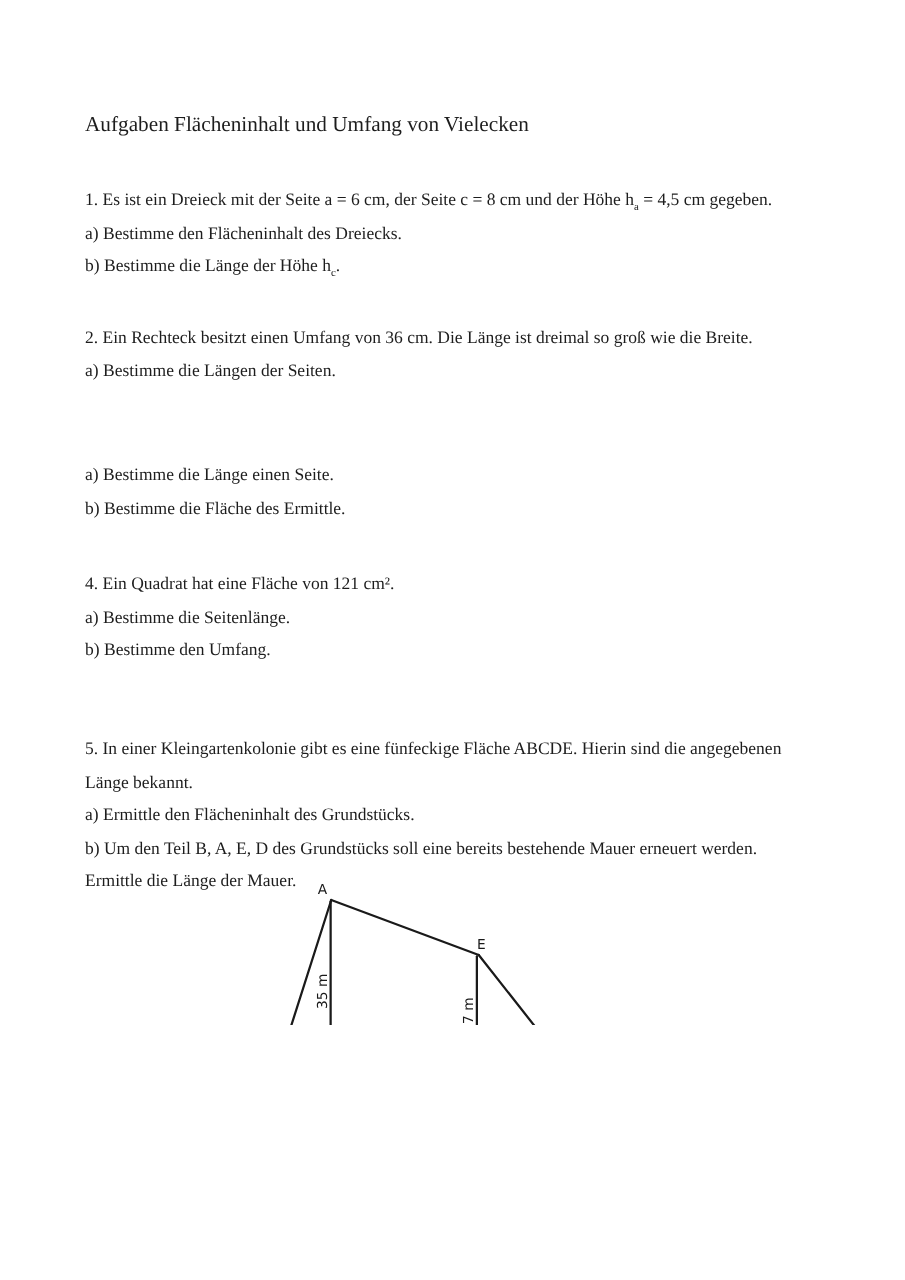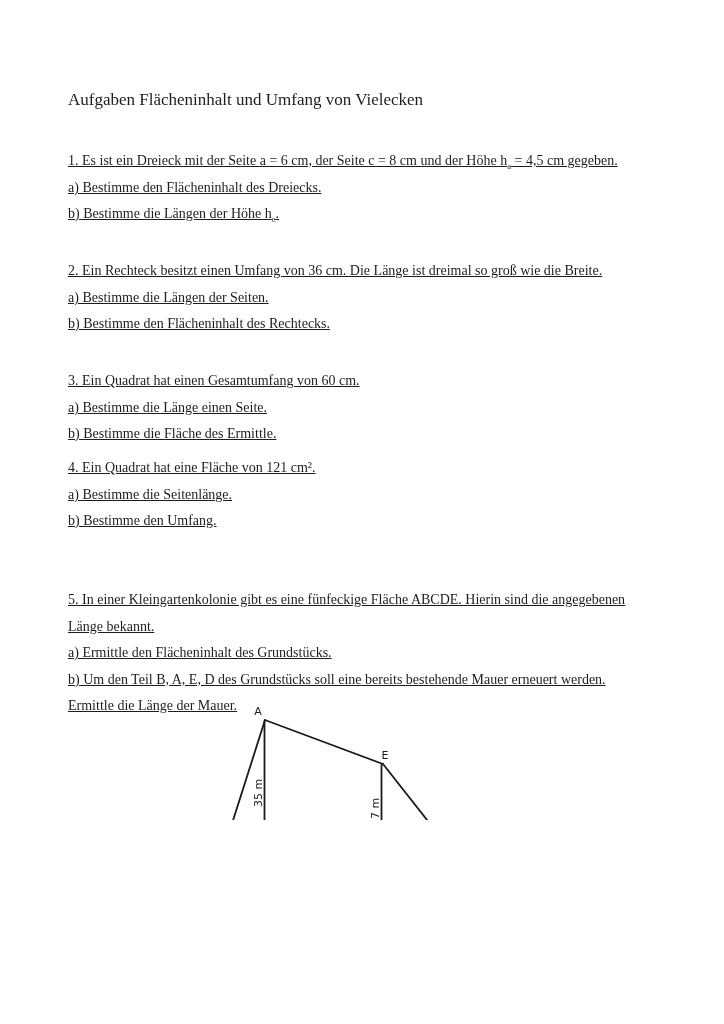--- a/index.html
+++ b/index.html
@@ -21,21 +21,20 @@
     white-space: nowrap;
   }
   .exercise-block {
     position: absolute;
     left: 68px;
     font-size: 14px;
   }
   .exercise-block .line {
     line-height: 26.6px;
     white-space: nowrap;
-    text-decoration: underline;
   }
   .exercise-block sub {
     font-size: 0.62em;
     line-height: 0;
   }
   .figure-wrap {
     position: absolute;
     left: 200px;
     top: 700px;
     width: 280px;
@@ -63,29 +62,27 @@
 </head>
 <body>
 
 <div class="page">
 
   <div class="doc-title">Aufgaben Flächeninhalt und Umfang von Vielecken</div>
 
   <div class="exercise-block" style="top:148px">
       <div class="line"><span>1. Es ist ein Dreieck mit der Seite a = 6 cm, der Seite c = 8 cm und der Höhe h</span><sub>a</sub><span> = 4,5 cm gegeben.</span></div>
       <div class="line"><span>a) Bestimme den Flächeninhalt des Dreiecks.</span></div>
-      <div class="line"><span>b) Bestimme die Längen der Höhe h</span><sub>c</sub><span>.</span></div>
+      <div class="line"><span>b) Bestimme die Länge der Höhe h</span><sub>c</sub><span>.</span></div>
     </div>
   <div class="exercise-block" style="top:258px">
       <div class="line"><span>2. Ein Rechteck besitzt einen Umfang von 36 cm. Die Länge ist dreimal so groß wie die Breite.</span></div>
       <div class="line"><span>a) Bestimme die Längen der Seiten.</span></div>
-      <div class="line"><span>b) Bestimme den Flächeninhalt des Rechtecks.</span></div>
     </div>
   <div class="exercise-block" style="top:368px">
-      <div class="line"><span>3. Ein Quadrat hat einen Gesamtumfang von 60 cm.</span></div>
       <div class="line"><span>a) Bestimme die Länge einen Seite.</span></div>
       <div class="line"><span>b) Bestimme die Fläche des Ermittle.</span></div>
     </div>
   <div class="exercise-block" style="top:455px">
       <div class="line"><span>4. Ein Quadrat hat eine Fläche von 121 cm².</span></div>
       <div class="line"><span>a) Bestimme die Seitenlänge.</span></div>
       <div class="line"><span>b) Bestimme den Umfang.</span></div>
     </div>
   <div class="exercise-block" style="top:587px">
       <div class="line"><span>5. In einer Kleingartenkolonie gibt es eine fünfeckige Fläche ABCDE. Hierin sind die angegebenen</span></div>

